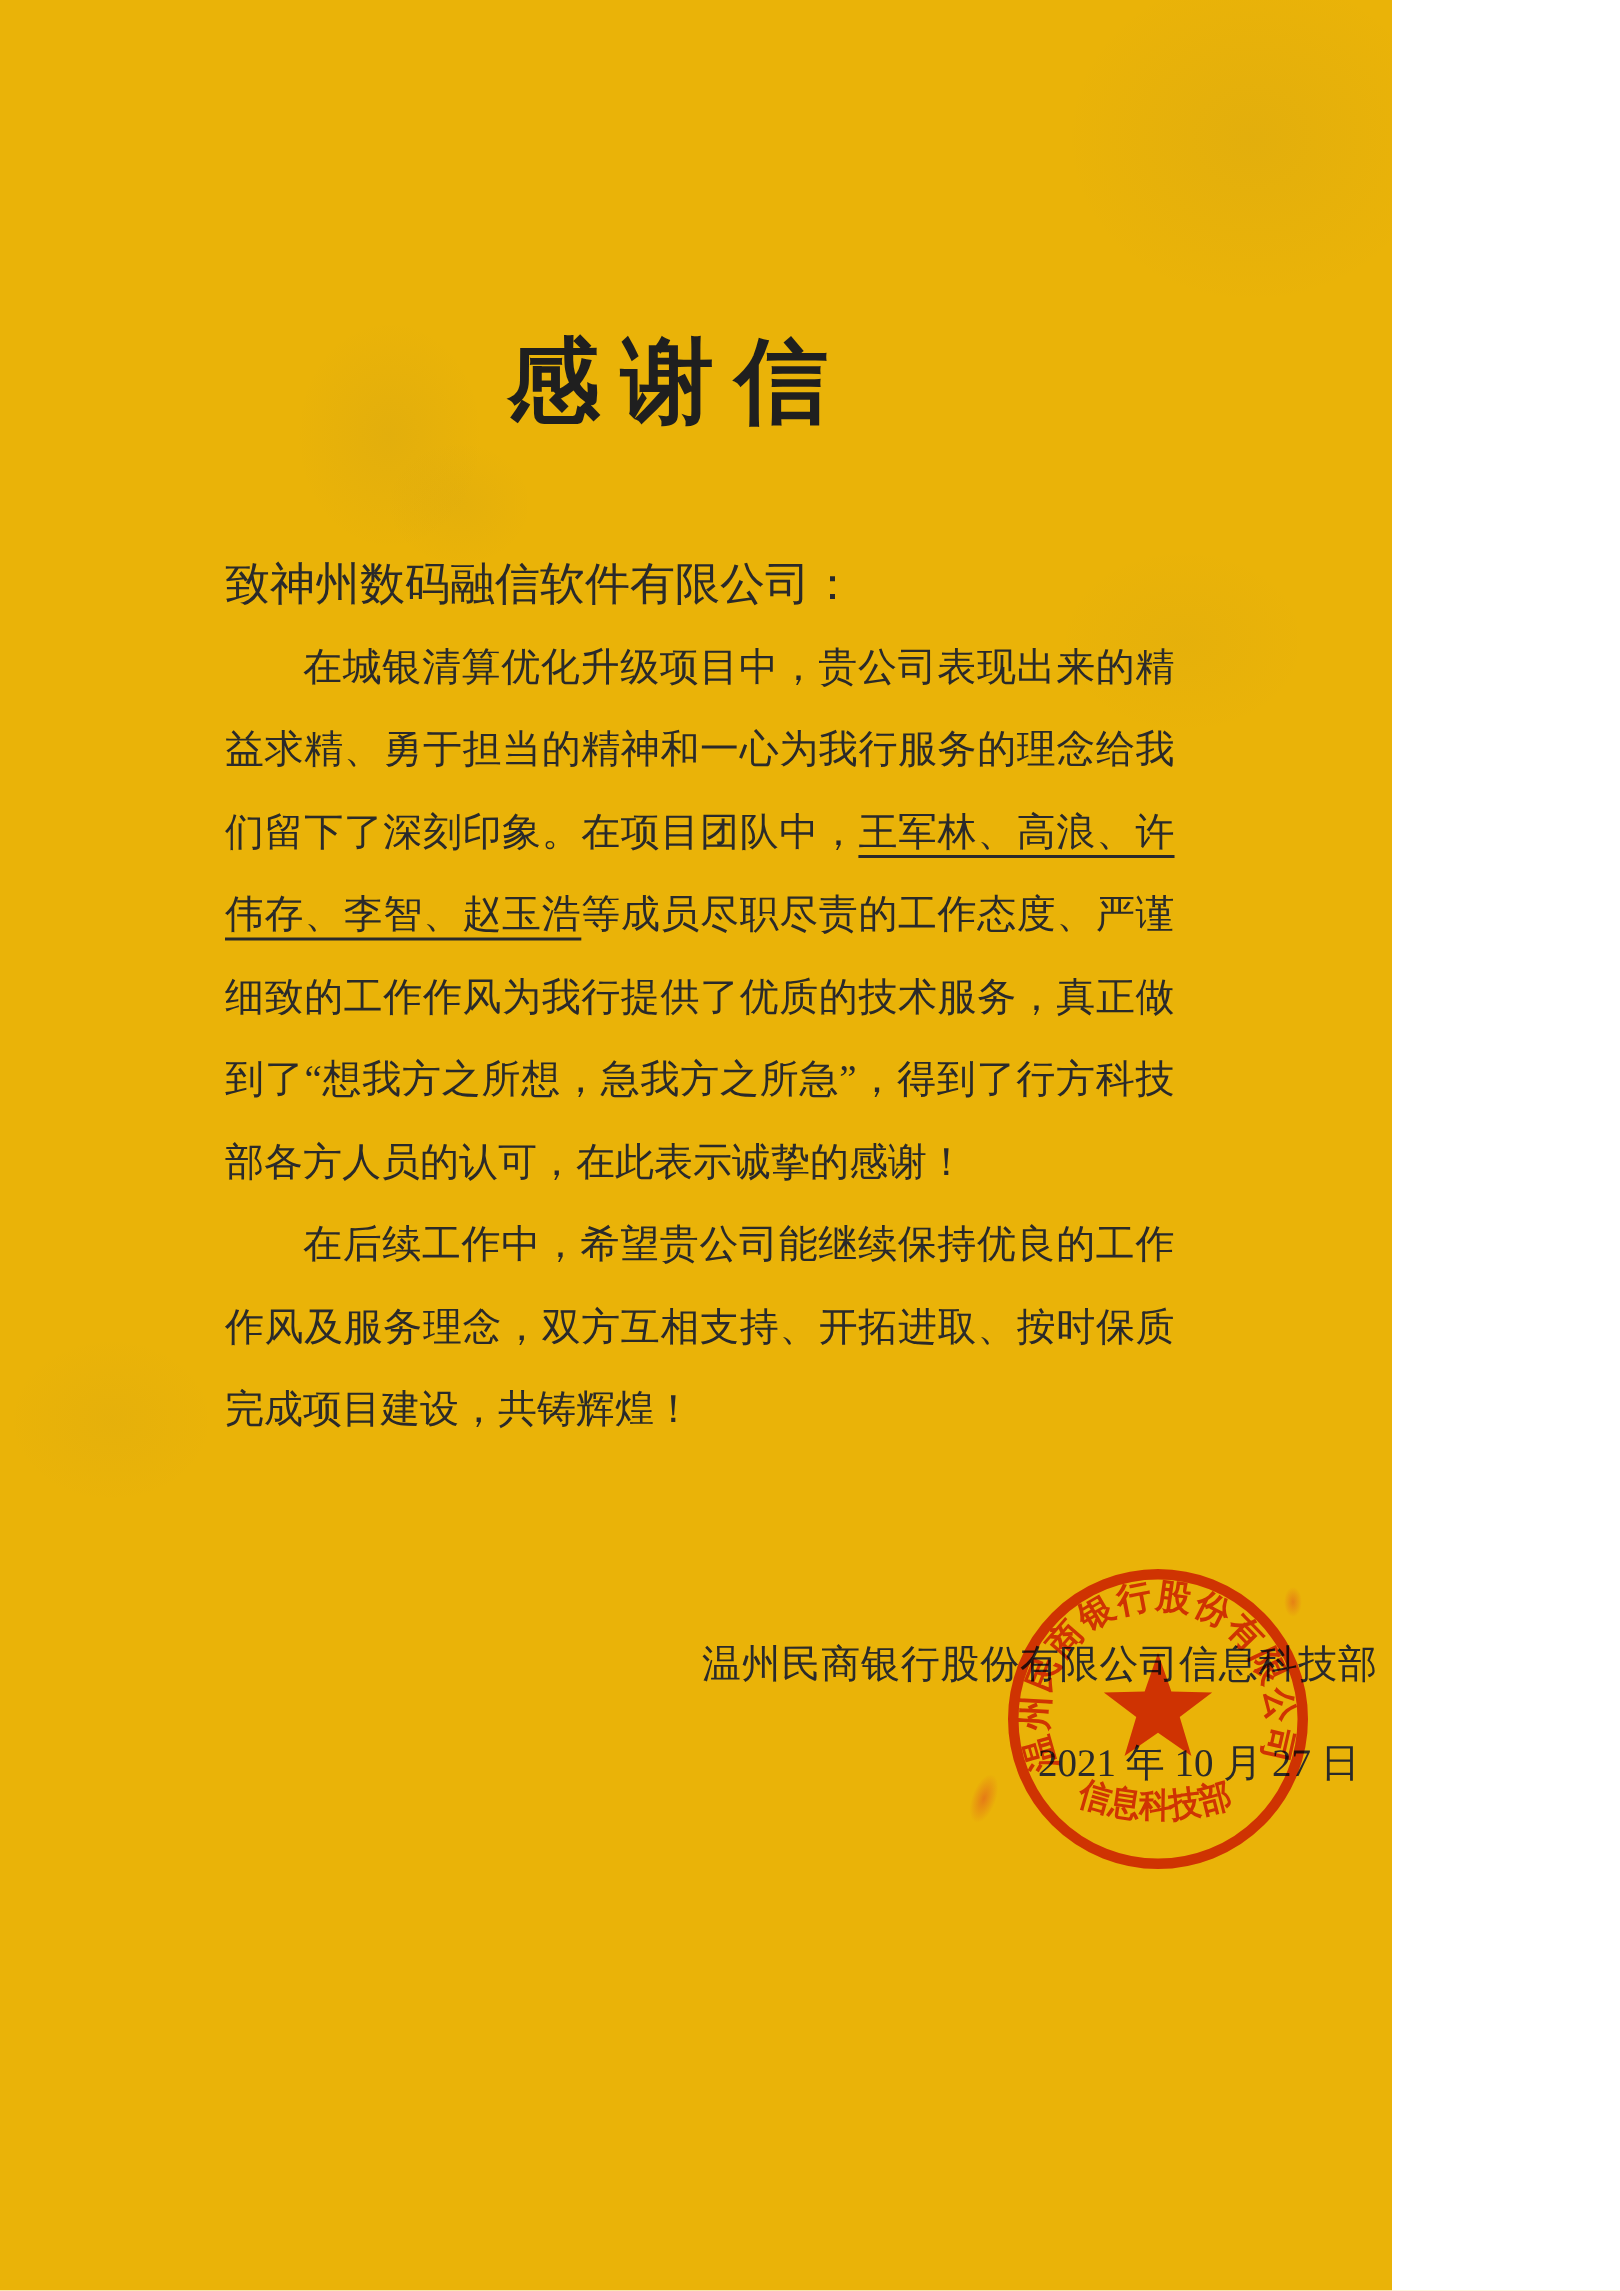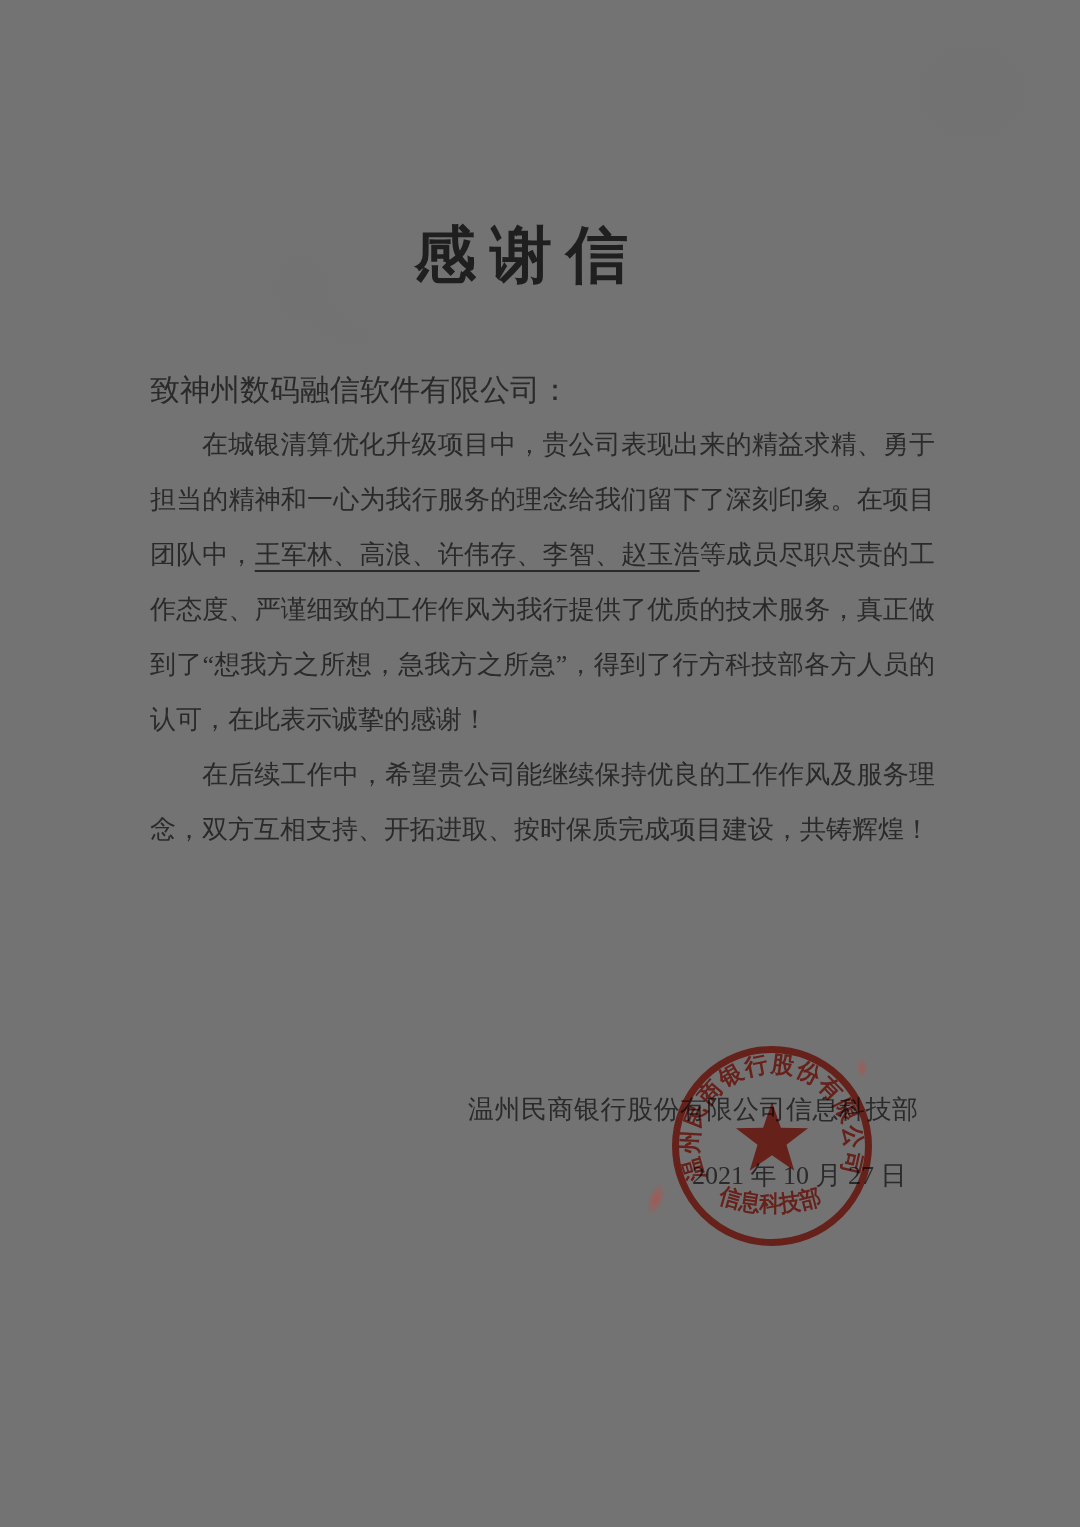--- a/index.html
+++ b/index.html
@@ -2,23 +2,23 @@
 <html><head>
 <meta charset="utf-8">
 <style>
   html, body {
     margin: 0;
     padding: 0;
     background: #ffffff;
   }
   .page {
     position: relative;
-    width: 1080px;
+    width: 928px;
     height: 1527px;
-    background: #737373;
+    background: #eab308;
     overflow: hidden;
     font-family: "Liberation Serif", serif;
     color: #262626;
   }
   
   .noise {
     position: absolute;
     inset: 0;
     pointer-events: none;
     background:

